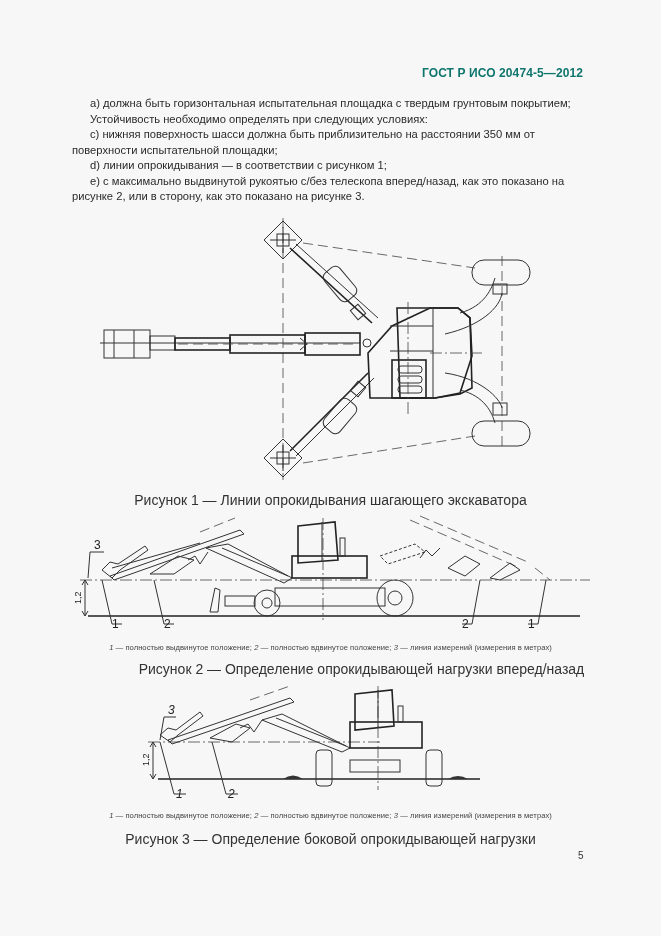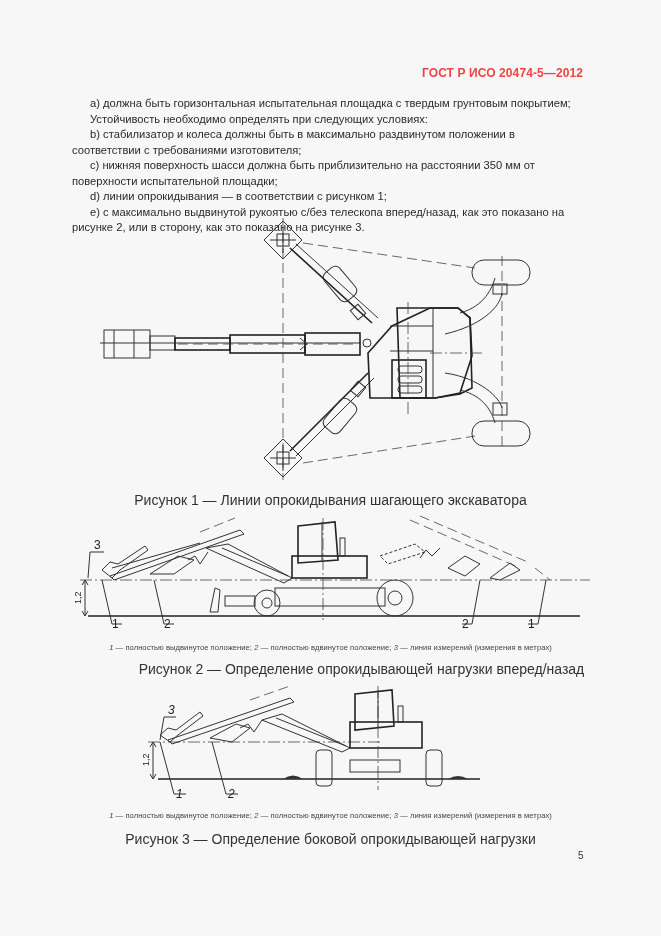--- a/index.html
+++ b/index.html
@@ -6,21 +6,21 @@
   body {
     width: 661px; height: 936px;
     background: #f7f7f7;
     position: relative;
     overflow: hidden;
     font-family: "Liberation Sans", "DejaVu Sans", sans-serif;
     color: #222;
   }
   .page-header {
     position: absolute; right: 78px; top: 66px;
-    font-size: 12px; font-weight: bold; color: #ef4444;
+    font-size: 12px; font-weight: bold; color: #0f766e;
     letter-spacing: 0.1px;
   }
   .body-text {
     position: absolute; left: 72px; top: 96px; width: 512px;
     font-size: 11.2px; line-height: 15.5px; color: #2a2a2a;
   }
   .body-text p { margin: 0; }
   .body-text .indent { text-indent: 18px; }
   .fig { position: absolute; }
   .caption {
@@ -45,21 +45,20 @@
   .lbl-it { font-family: "Liberation Sans", sans-serif; font-size: 12px; font-style: italic; fill: #222; }
 </style>
 </head>
 <body>
 
 <div class="page-header">ГОСТ Р ИСО 20474-5—2012</div>
 
 <div class="body-text">
   <p class="indent"><span>a)</span> <span>должна быть горизонтальная испытательная площадка с твердым грунтовым покрытием;</span></p>
   <p class="indent">Устойчивость необходимо определять при следующих условиях:</p>
-  <p class="indent"><span>b)</span> <span>стабилизатор и колеса должны быть в максимально раздвинутом положении в соответствии с требованиями изготовителя;</span></p>
   <p class="indent"><span>c)</span> <span>нижняя поверхность шасси должна быть приблизительно на расстоянии 350 мм от поверхности испытательной площадки;</span></p>
   <p class="indent"><span>d)</span> <span>линии опрокидывания — в соответствии с рисунком 1;</span></p>
   <p class="indent"><span>e)</span> <span>с максимально выдвинутой рукоятью с/без телескопа вперед/назад, как это показано на рисунке 2, или в сторону, как это показано на рисунке 3.</span></p>
 </div>
 
 <div class="fig" style="left:100px; top:218px; width:460px; height:262px;">
   <svg width="460" height="262" viewBox="0 0 460 262">
 
     <line class="dash" x1="183" y1="0" x2="183" y2="262"></line>
     <line class="dash" x1="402" y1="38" x2="402" y2="232"></line>

